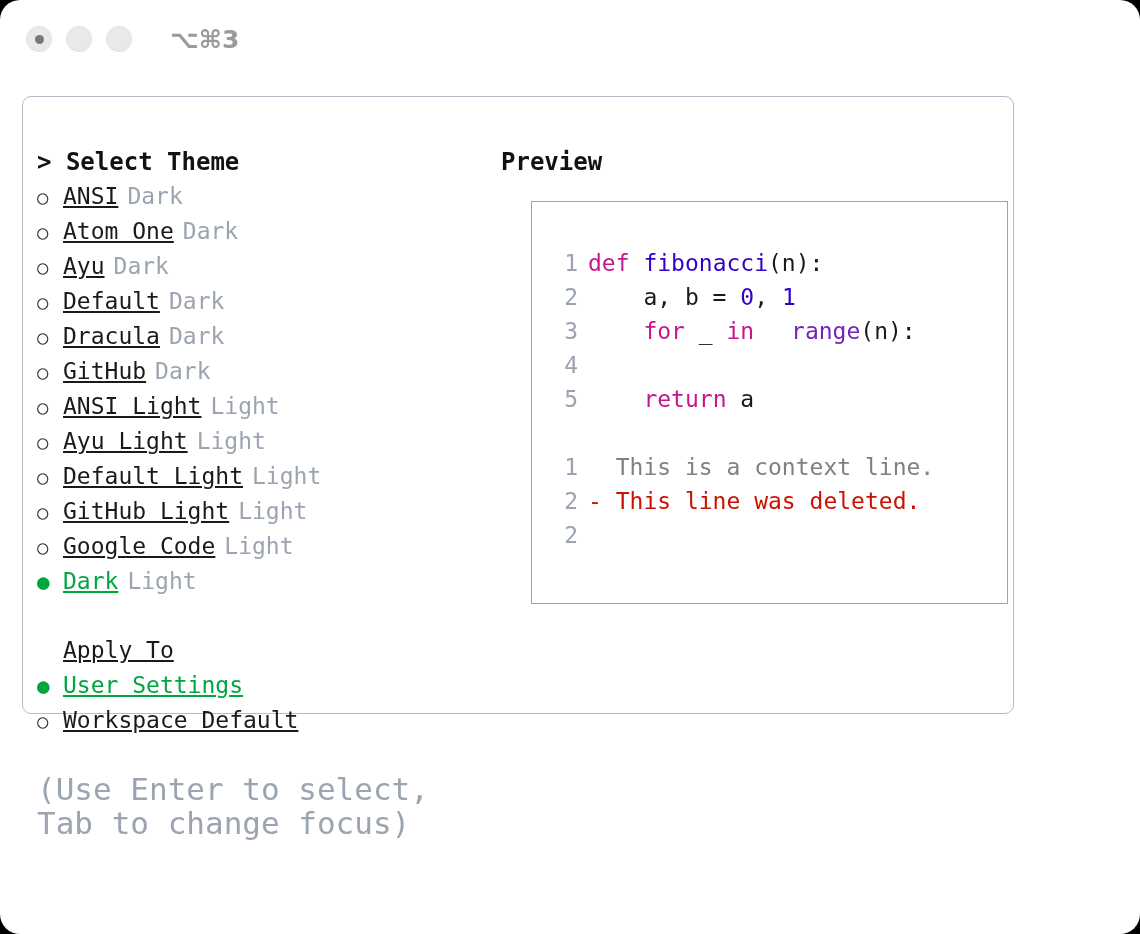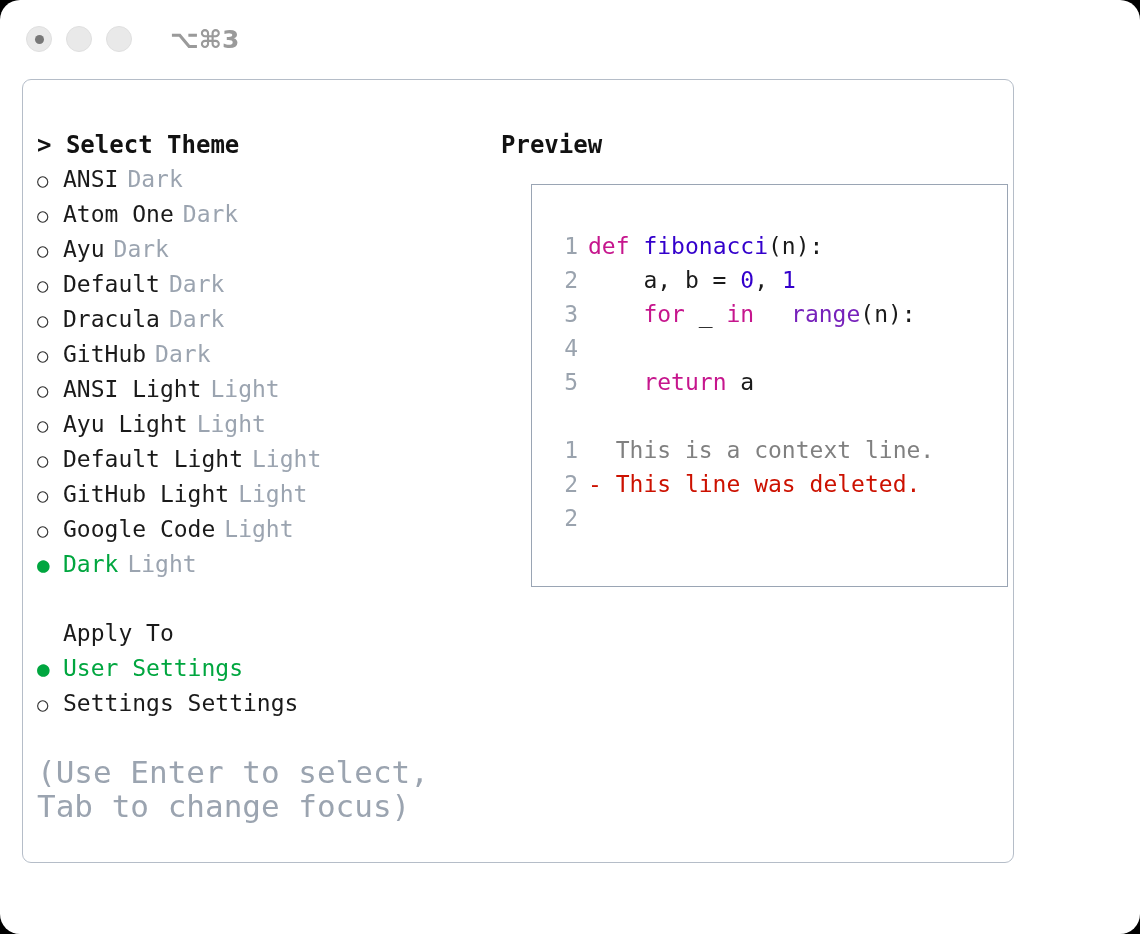--- a/index.html
+++ b/index.html
@@ -59,23 +59,23 @@
     font-size: 25px;
     font-weight: bold;
     letter-spacing: 0px;
     font-family: "DejaVu Sans", "Liberation Sans", sans-serif;
   }
 
   
   .card {
     position: absolute;
     left: 22px;
-    top: 79px;
+    top: 96px;
     width: 992px;
-    height: 784px;
+    height: 618px;
     border: 1.5px solid #b5bdc8;
     border-radius: 9px;
     box-sizing: border-box;
     background: #ffffff;
     padding-left: 27px;
   }
 
   .col-left {
     position: absolute;
     left: 14px;
@@ -110,21 +110,21 @@
     width: 26px;
     flex: 0 0 26px;
     color: #333333;
     font-size: 19px;
   }
   .marker.sel {
     color: #00a63f;
     font-size: 21px;
   }
   .marker.blank { color: transparent; }
-  .opt-label { color: #1a1a1a; }
+  .opt-label { color: #1a1a1a; text-decoration: underline; }
   .opt.selected .opt-label { color: #00a63f; }
   .opt-tag {
     color: #9ba4b0;
     margin-left: 9px;
   }
 
   .section-gap { height: 34px; }
 
   .hint {
     margin-top: 34px;
@@ -204,21 +204,21 @@
         </div>
 
       <div class="section-gap"></div>
 
       <div class="opt">
         <span class="marker blank">○</span>
         <span class="opt-label">Apply To</span>
       </div>
       <div id="apply-options">
           <div class="opt selected"><span class="marker sel">●</span><span class="opt-label">User Settings</span></div>
-          <div class="opt"><span class="marker">○</span><span class="opt-label">Settings Settings</span></div>
+          <div class="opt"><span class="marker">○</span><span class="opt-label">Workspace Default</span></div>
         </div>
 
       <div class="hint">(Use Enter to select, Tab to change focus)</div>
     </div>
 
     <div class="col-right">
       <div class="heading">Preview</div>
       <div class="preview-box">
         <div id="code-block">
             <div class="code-line"><span class="lineno">1</span><span><span class="tk-kw">def </span><span class="tk-fn">fibonacci</span><span class="tk-pl">(n):</span></span></div>

